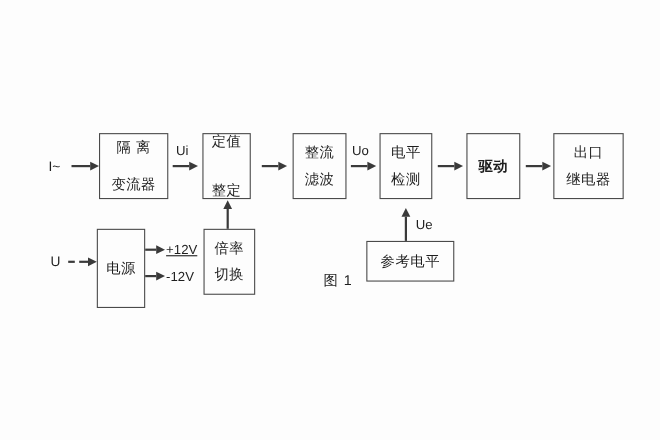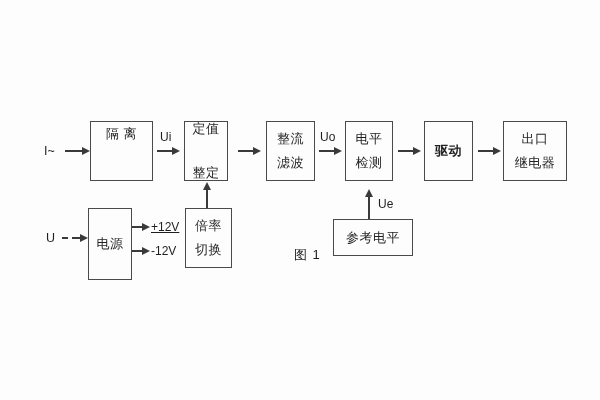--- a/index.html
+++ b/index.html
@@ -36,20 +36,21 @@
 </head>
 <body>
 
 <div class="stage">
 
   <span class="lbl" style="left:44px; top:144px;">I~</span>
   <span class="lbl" style="left:46px; top:231px;">U</span>
 
   <div class="box" style="left:90px; top:121px; width:63px; height:60px;justify-content:space-between;">
     <span>隔 离</span>
+    <span>变流器</span>
   </div>
 
   <div class="box" style="left:184px; top:121px; width:44px; height:60px;gap:20px;">
     <span>定值</span>
     <span>整定</span>
   </div>
 
   <div class="box" style="left:345px; top:121px; width:48px; height:60px;">
     <span>电平</span>
     <span>检测</span>

